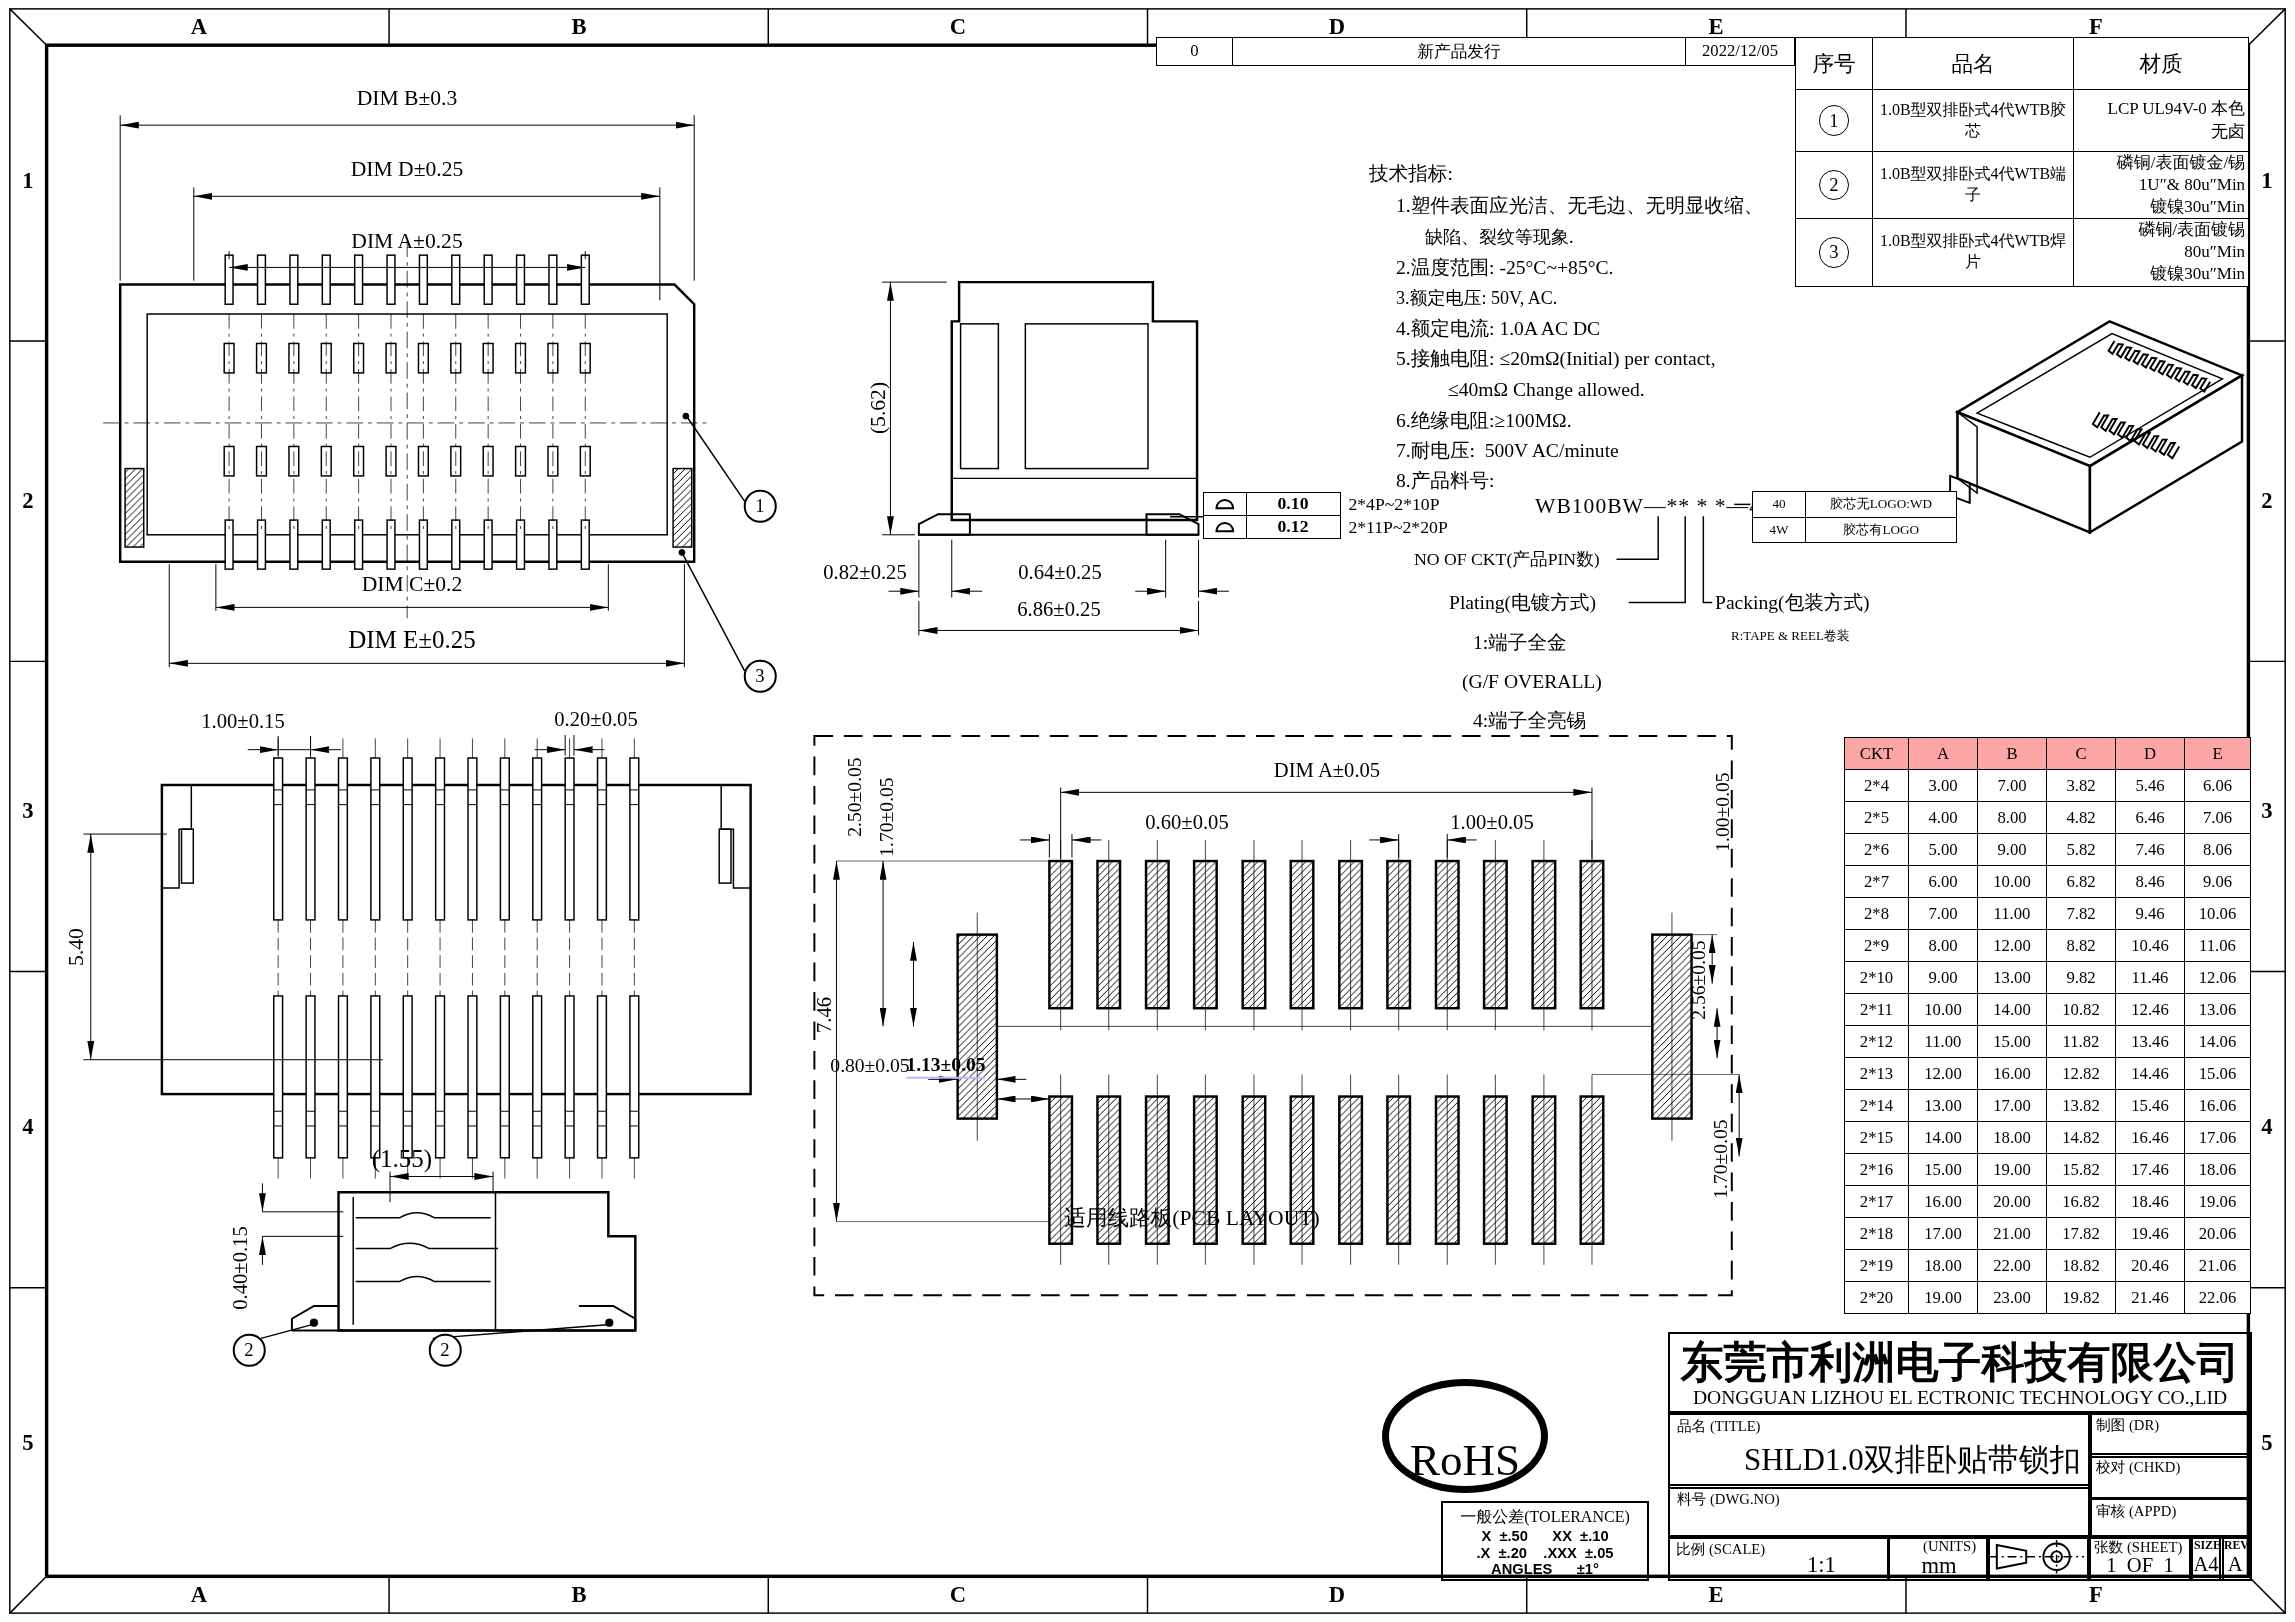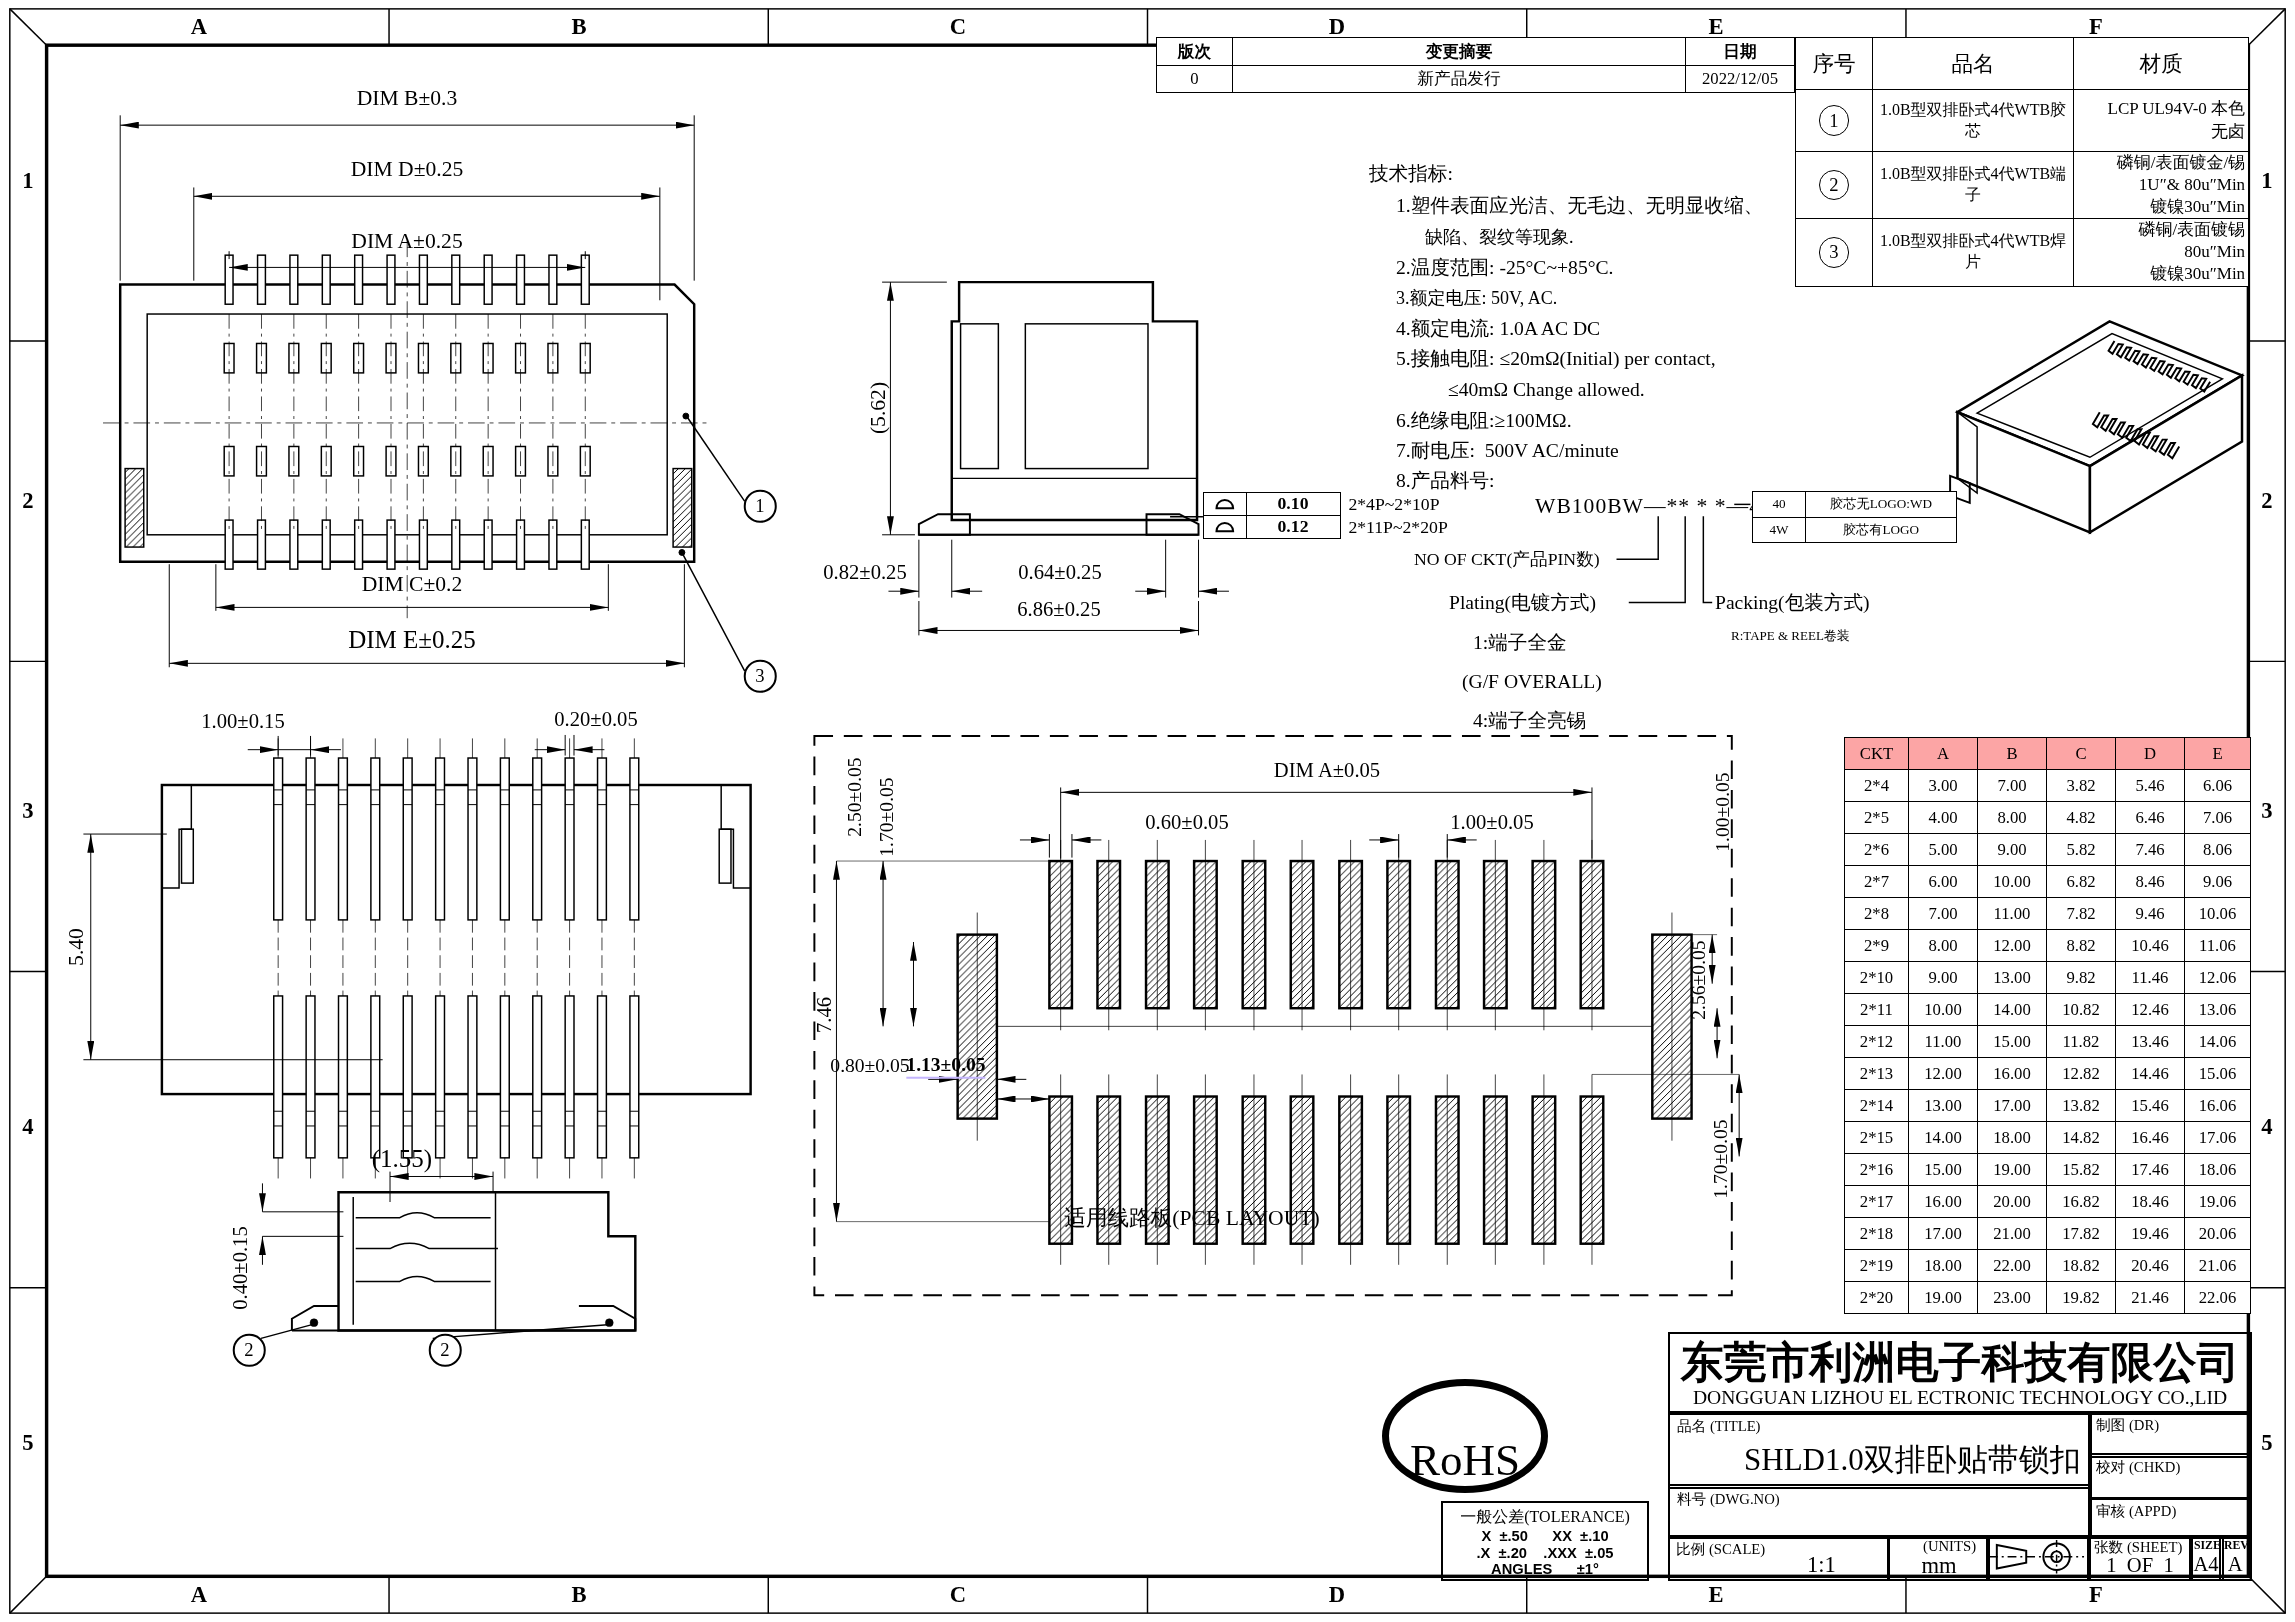--- a/index.html
+++ b/index.html
@@ -335,25 +335,20 @@
   <div class="lbl cl bold" style="left:2267px;top:1127px;font-size:22.6px">4</div>
   <div class="lbl cl bold" style="left:2267px;top:1443px;font-size:22.6px">5</div>
 
   <table class="rev-table">
     <colgroup>
         <col style="width:76px">
         <col style="width:453px">
         <col style="width:109px">
       </colgroup>
     <tbody>
-        <tr>
-      <th>版次</th>
-      <th>变更摘要</th>
-      <th>日期</th>
-    </tr>
     <tr>
       <td>0</td>
       <td>新产品发行</td>
       <td>2022/12/05</td>
     </tr>
   </tbody>
     </table>
 
   <table class="parts-table">
     <colgroup>

